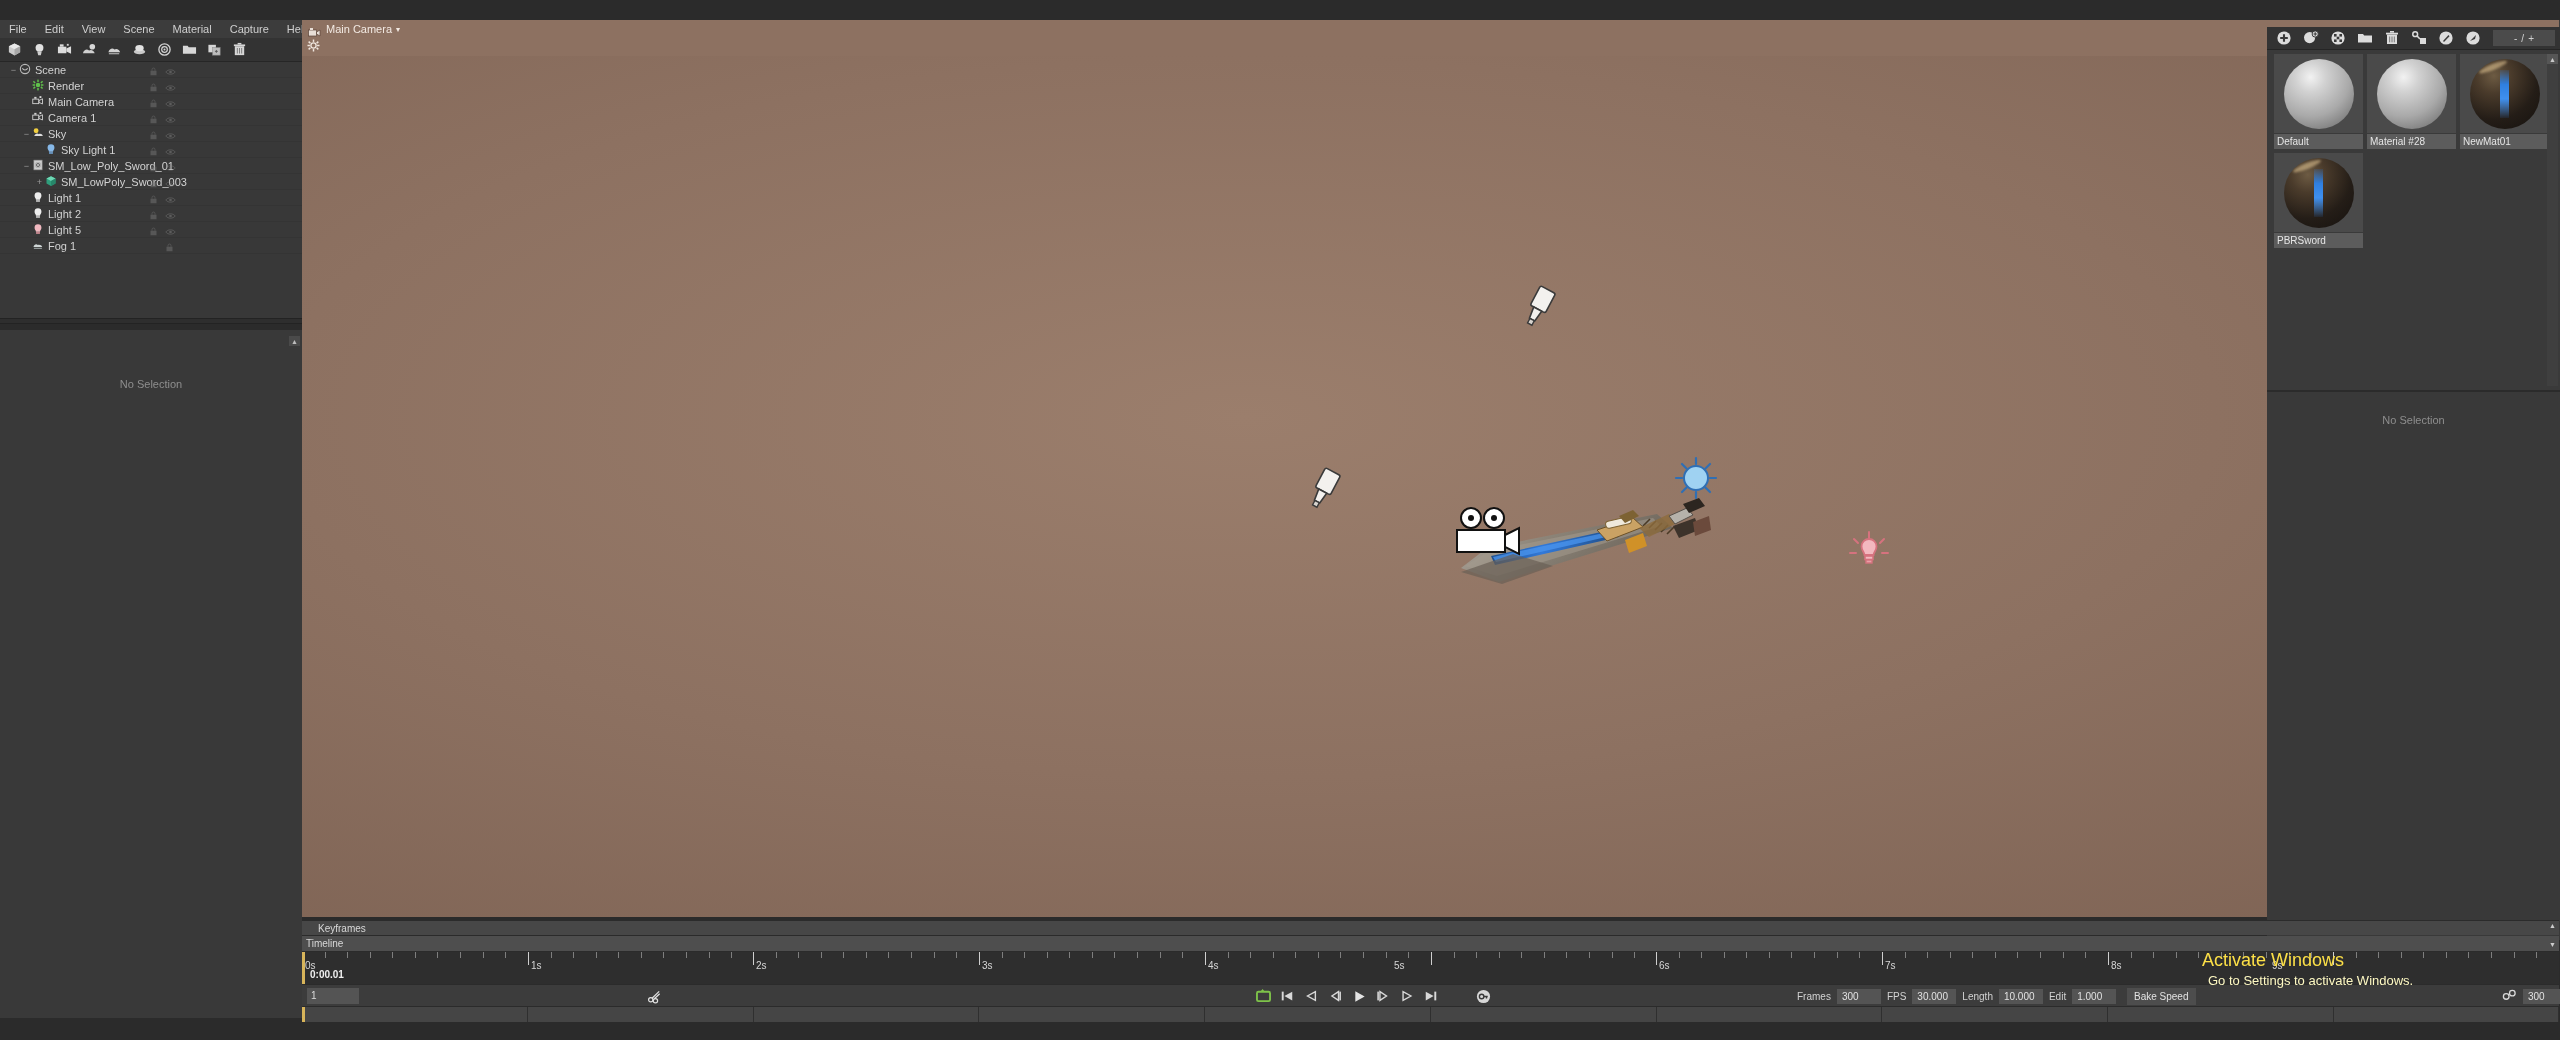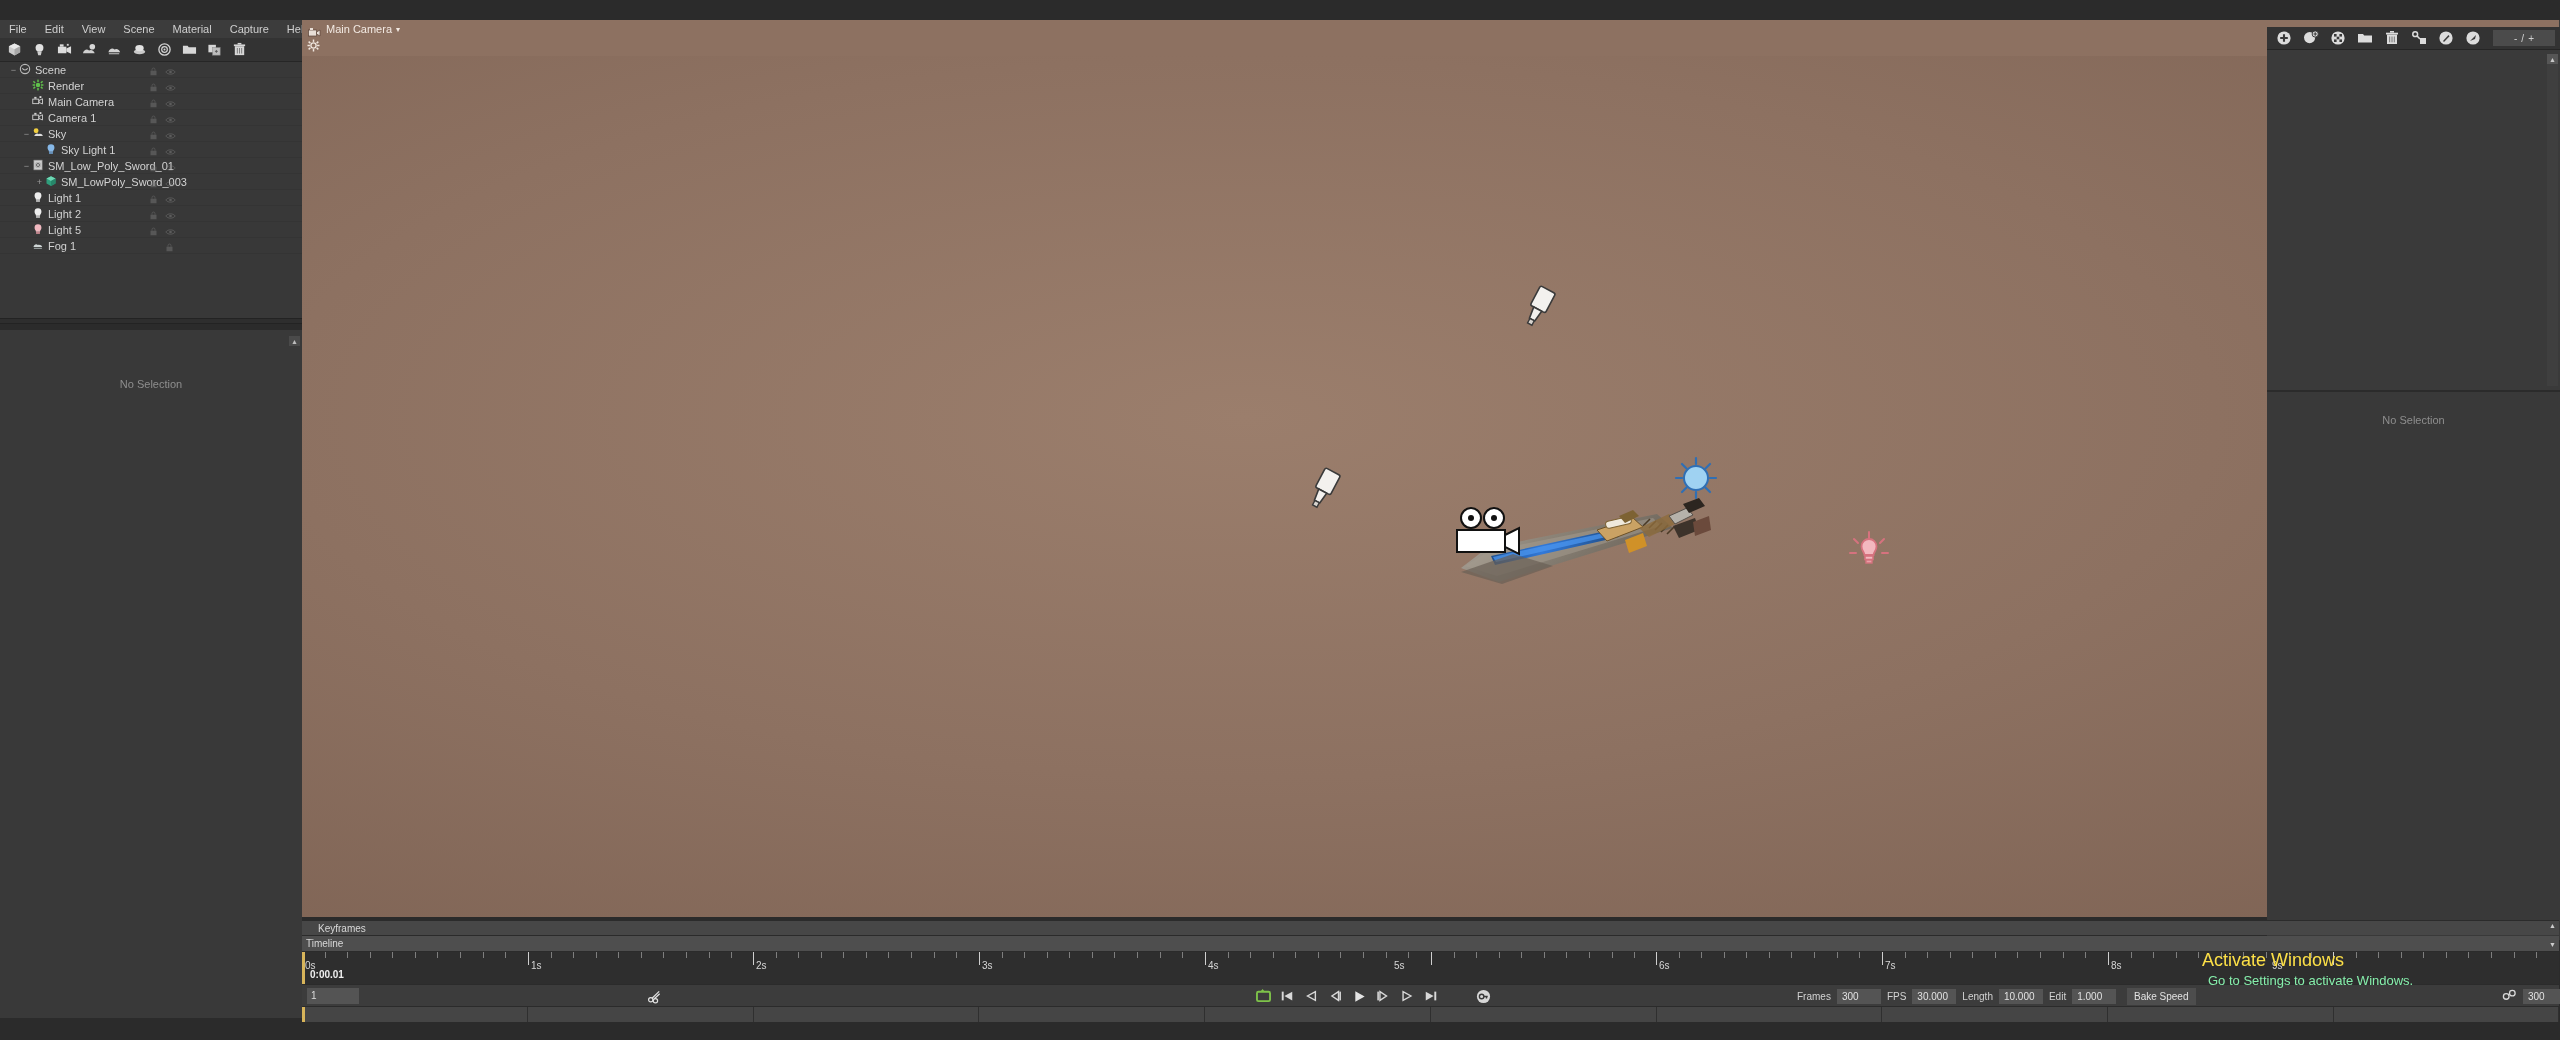--- a/index.html
+++ b/index.html
@@ -251,21 +251,21 @@
   }
   .bottom-hscroll {
     position: absolute; left: 4px; top: 1026px; width: 290px; height: 9px; background: #4d4d4d;
   }
 
   
   .watermark {
     position: absolute; left: 2202px; top: 948px; width: 350px; pointer-events: none;
   }
   .wm-title { font-size: 18px; color: #fde047; line-height: 24px; }
-  .wm-sub { font-size: 13px; color: #86efac; line-height: 18px; padding-left: 6px; }
+  .wm-sub { font-size: 13px; color: #fef9c3; line-height: 18px; padding-left: 6px; }
 </style>
 </head>
 <body>
 
 <div id="app">
 
 
   <div class="menubar">
     <div class="menu-item">File</div>
     <div class="menu-item">Edit</div>
@@ -796,20 +796,46 @@
       </svg>
     </div>
     <div class="matcount">
       <span>-</span>
       <span>/</span>
       <span class="plus">+</span>
     </div>
   </div>
 
   <div class="matpanel">
+    <div class="matgrid" id="mat-host">
+        <div class="matcell">
+          <div class="matthumb">
+            <div class="sphere-plain"></div>
+          </div>
+          <div class="matname">Default</div>
+        </div>
+        <div class="matcell">
+          <div class="matthumb">
+            <div class="sphere-plain"></div>
+          </div>
+          <div class="matname">Material #28</div>
+        </div>
+        <div class="matcell">
+          <div class="matthumb">
+            <div class="sphere-pbr"></div>
+          </div>
+          <div class="matname">NewMat01</div>
+        </div>
+        <div class="matcell">
+          <div class="matthumb">
+            <div class="sphere-pbr"></div>
+          </div>
+          <div class="matname">PBRSword</div>
+        </div>
+      </div>
     <div class="matscroll">
       <div class="arrowbox">▲</div>
     </div>
   </div>
 
   <div class="rightprop">
     <div class="nosel2">No Selection</div>
   </div>
 
   <div class="kf-bar">

